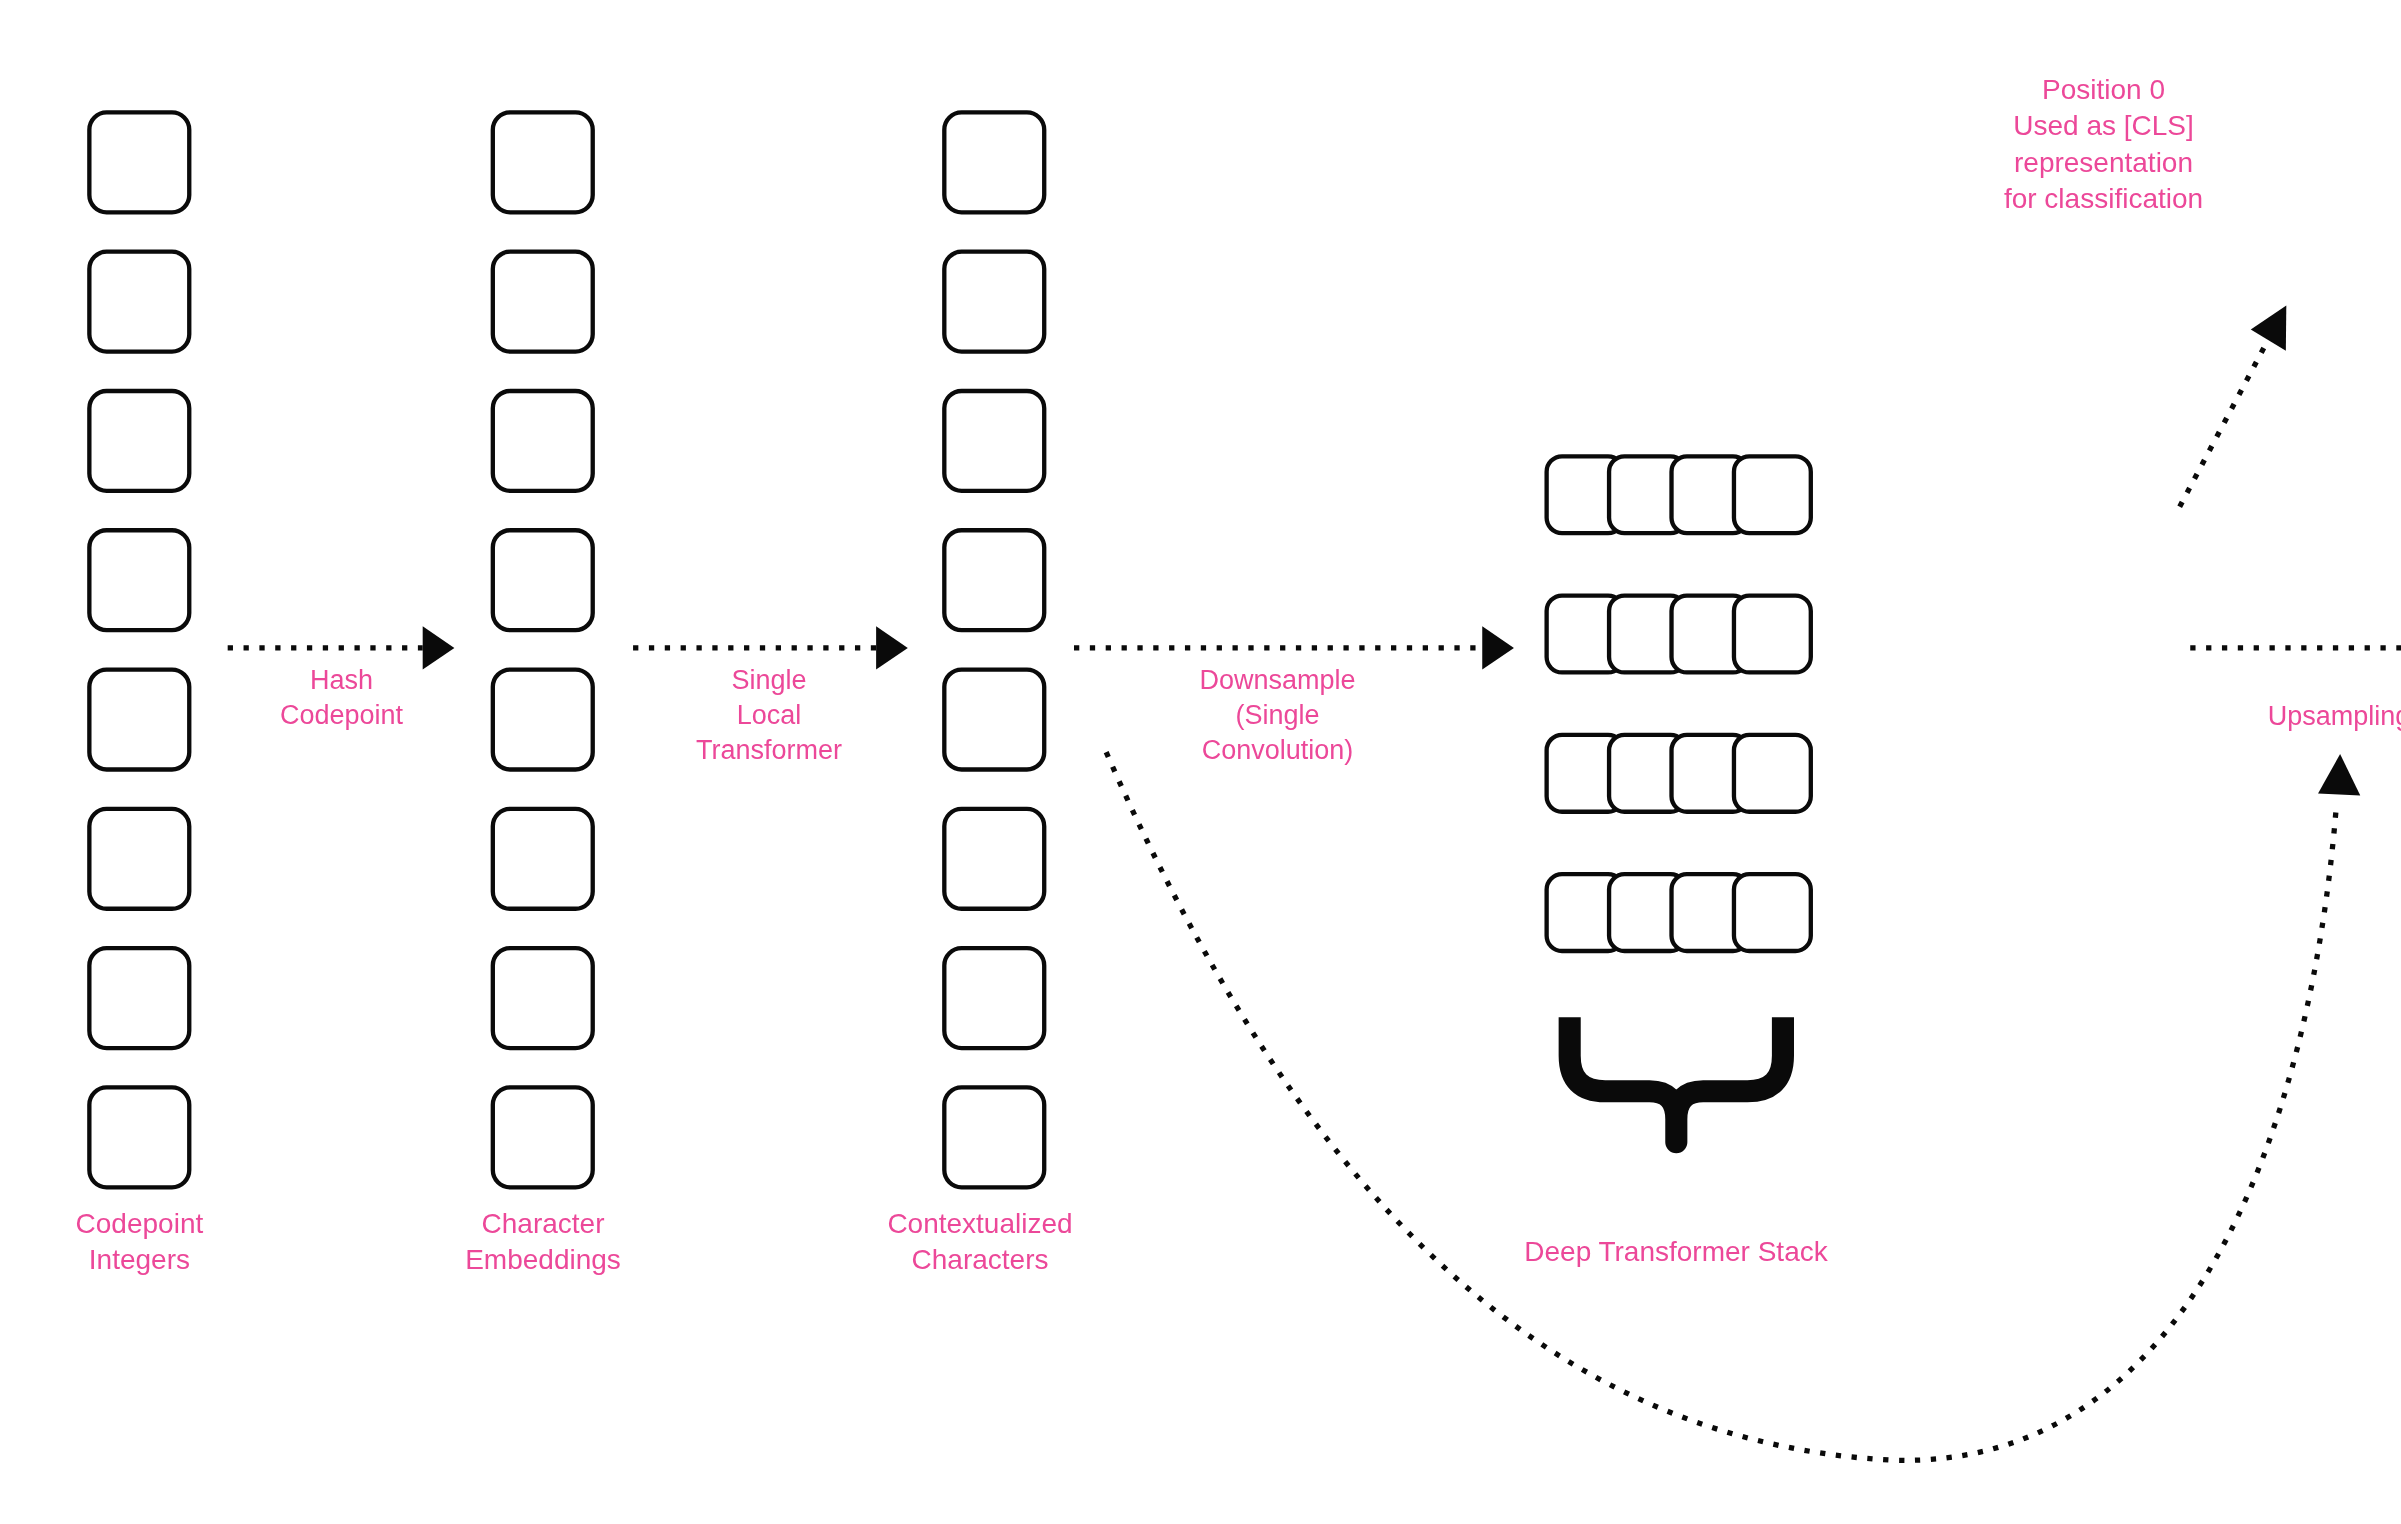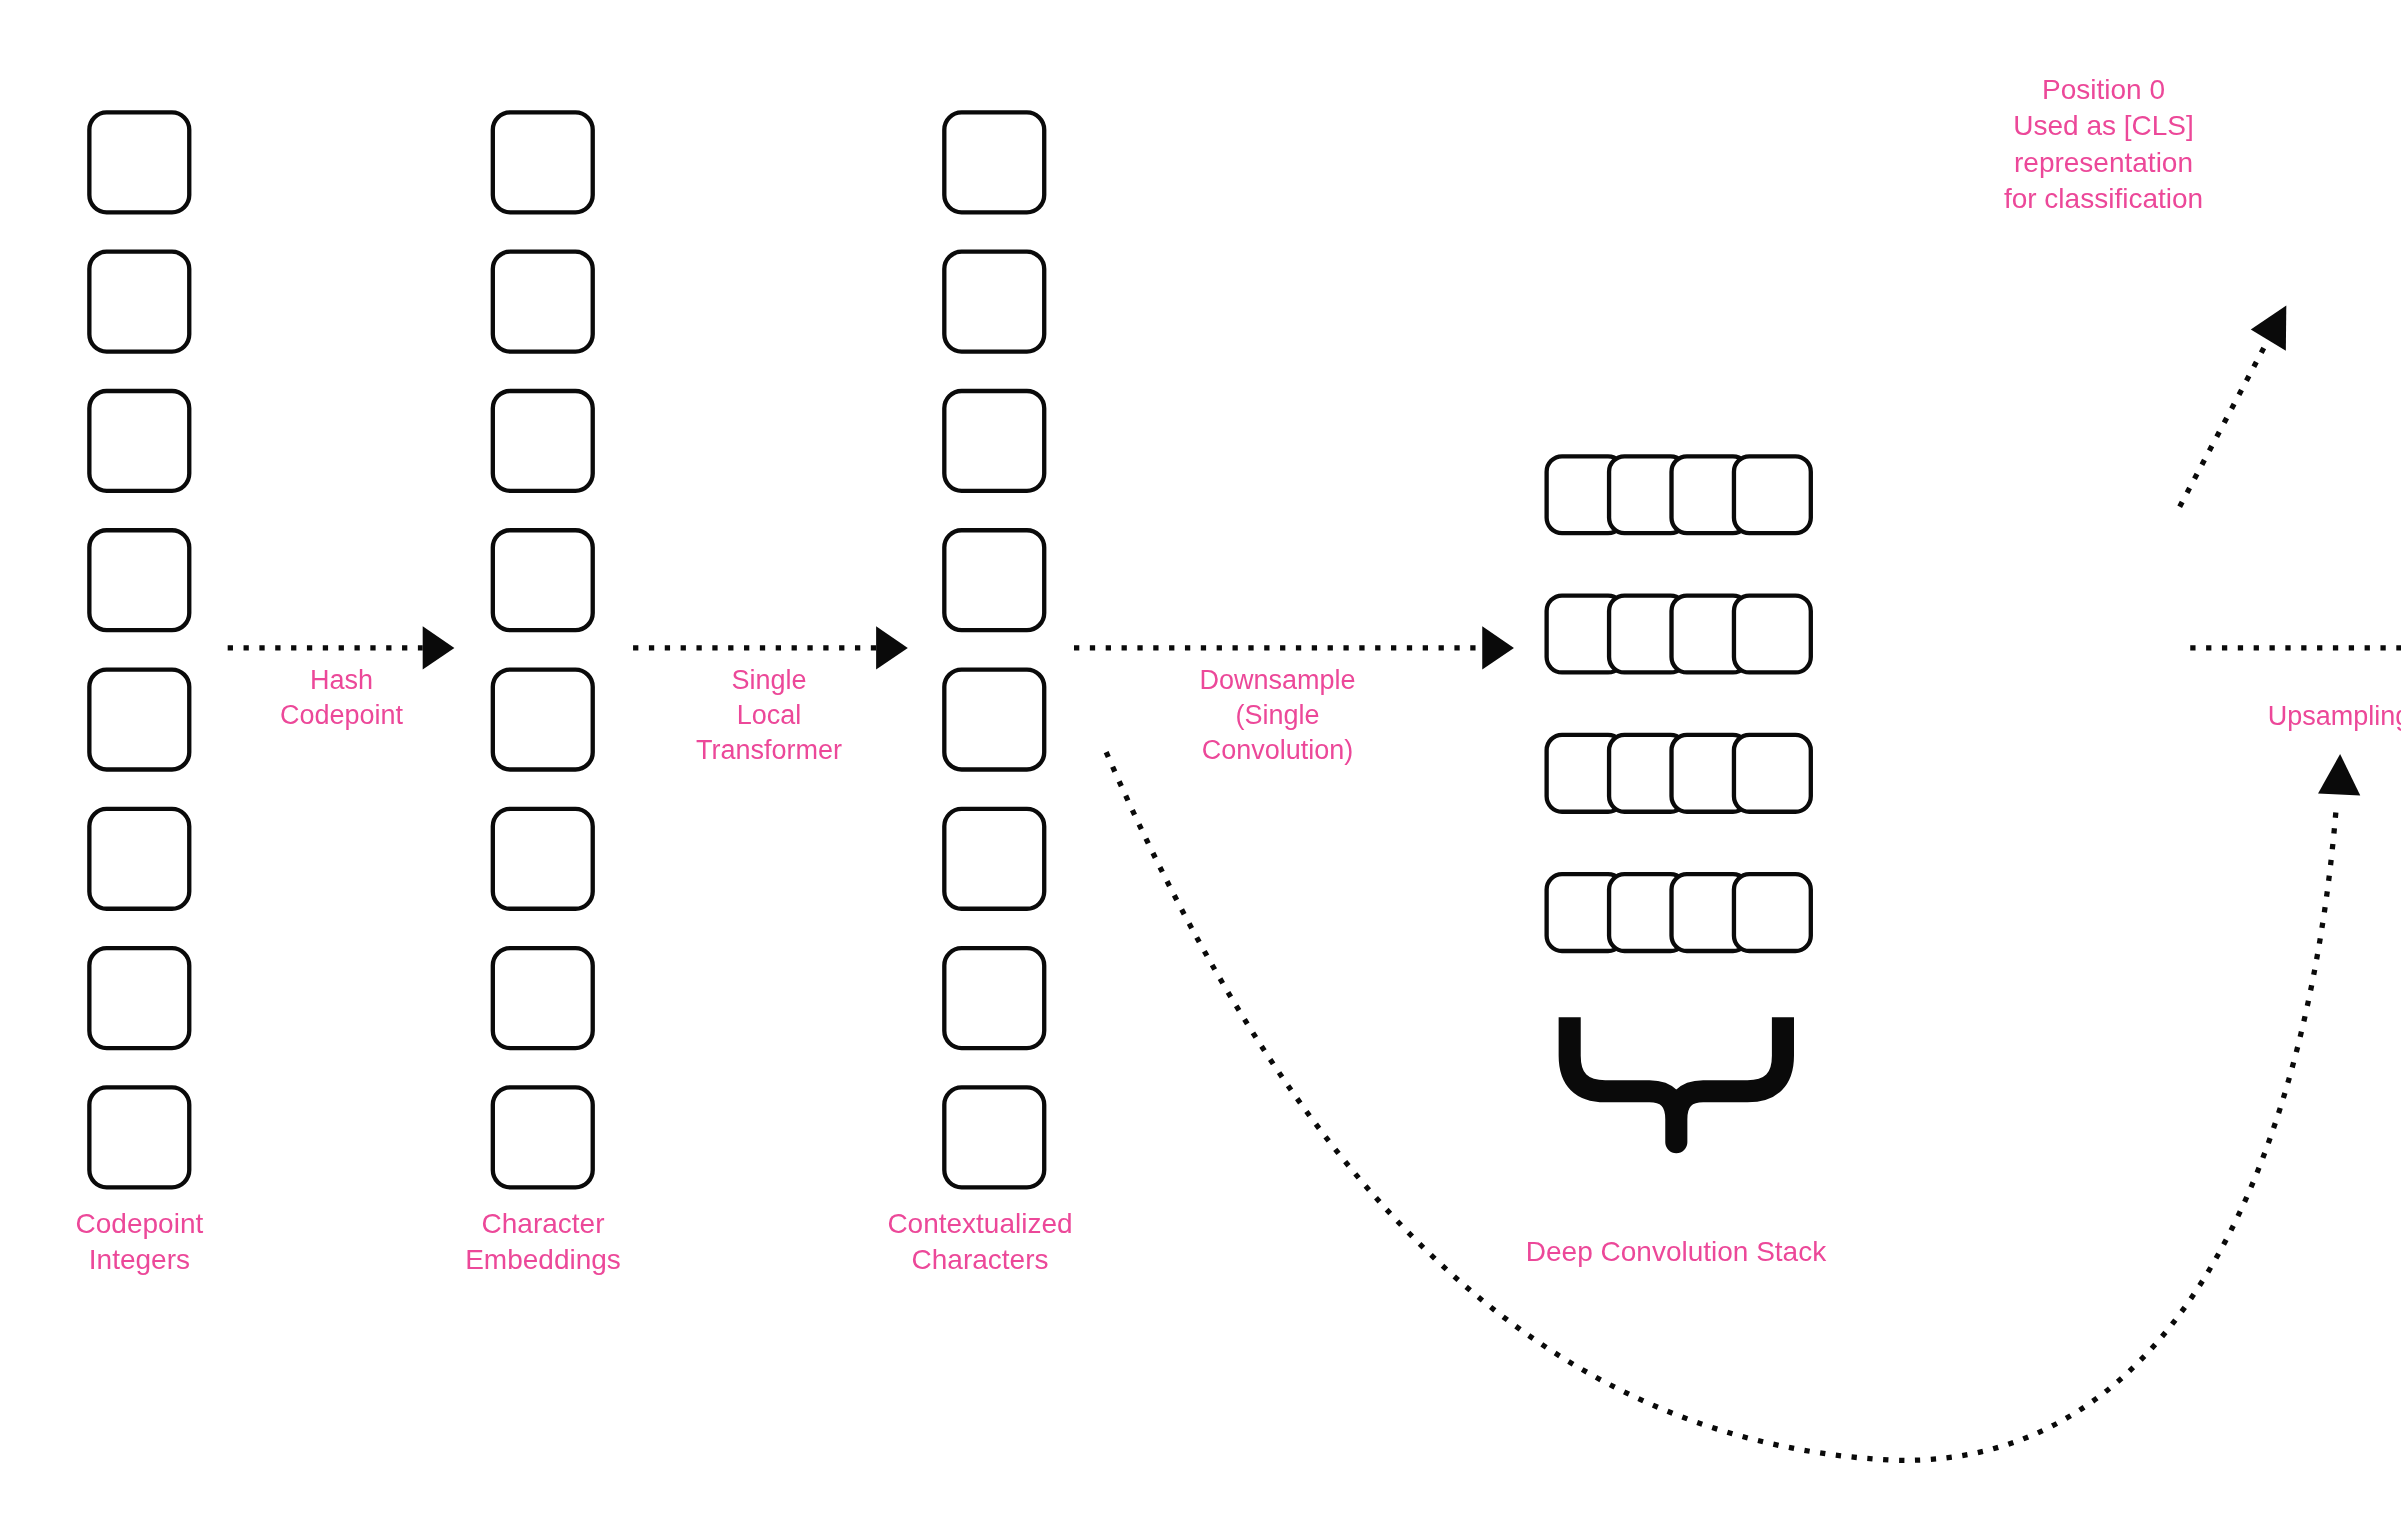--- a/index.html
+++ b/index.html
@@ -197,21 +197,21 @@
 
   <div class="lbl" style="left:-9.6px; top:1206px; width:298px;">Codepoint
 Integers</div>
 
   <div class="lbl" style="left:399px; top:1206px; width:288px;">Character
 Embeddings</div>
 
   <div class="lbl" style="left:807px; top:1206px; width:346px;">Contextualized
 Characters</div>
 
-  <div class="lbl" style="left:1484px; top:1234px; width:384px;">Deep Convolution Stack</div>
+  <div class="lbl" style="left:1484px; top:1234px; width:384px;">Deep Transformer Stack</div>
 
   <div class="lbl lbl-arrow" style="left:202px; top:663px; width:279px;">Hash
 Codepoint</div>
 
   <div class="lbl lbl-arrow" style="left:620px; top:663px; width:298px;">Single
 Local
 Transformer</div>
 
   <div class="lbl lbl-arrow" style="left:1119px; top:663px; width:317px;">Downsample
 (Single

